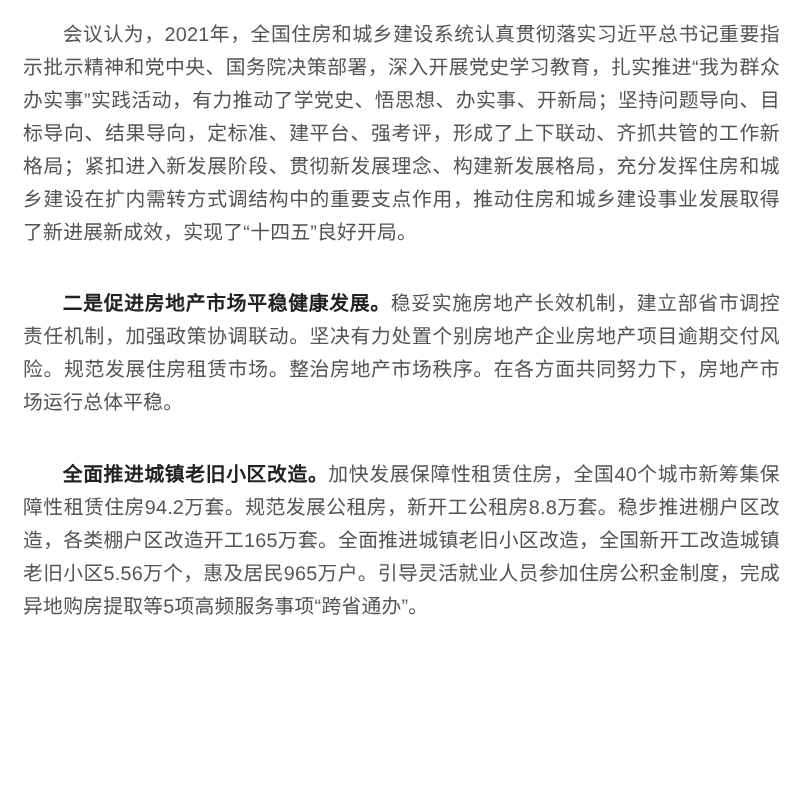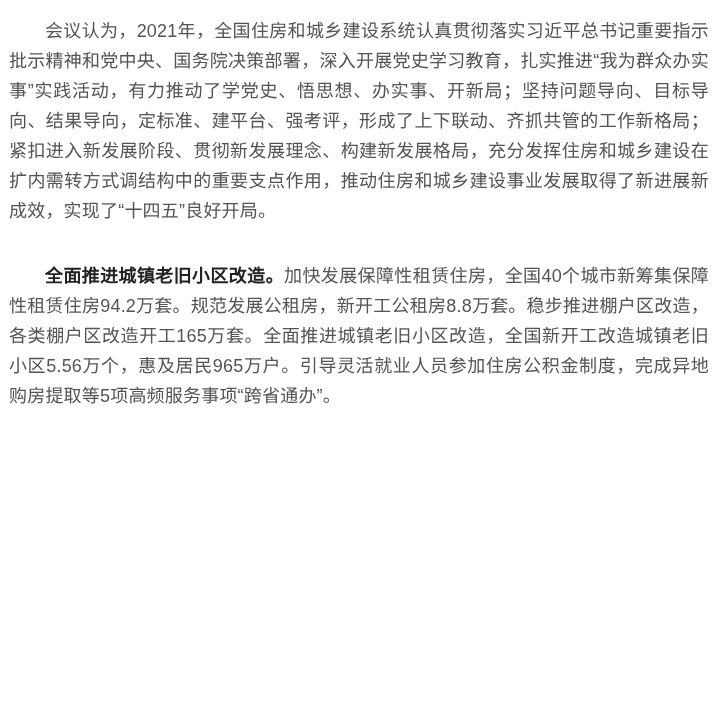--- a/index.html
+++ b/index.html
@@ -23,37 +23,40 @@
     padding: 16px 9px 10px 9px;
     background: var(--bg);
   }
   .article p {
     font-size: 18px;
     line-height: 30px;
     color: var(--text);
     text-align: justify;
     text-indent: 2em;
     letter-spacing: 0.2px;
-    margin: 0 0 35px 0;
+    margin: 0 0 35px 12px;
     word-break: break-all;
   }
   .article p:last-child { margin-bottom: 0; }
   .article p .lead {
     font-weight: bold;
     color: var(--lead);
   }
 </style>
 </head>
 <body>
 
 <main class="article">
 
   <p>
     <span class="lead"></span><span>会议认为，2021年，全国住房和城乡建设系统认真贯彻落实习近平总书记重要指示批示精神和党中央、国务院决策部署，深入开展党史学习教育，扎实推进“我为群众办实事”实践活动，有力推动了学党史、悟思想、办实事、开新局；坚持问题导向、目标导向、结果导向，定标准、建平台、强考评，形成了上下联动、齐抓共管的工作新格局；紧扣进入新发展阶段、贯彻新发展理念、构建新发展格局，充分发挥住房和城乡建设在扩内需转方式调结构中的重要支点作用，推动住房和城乡建设事业发展取得了新进展新成效，实现了“十四五”良好开局。</span>
   </p>
 
 
+  <p>
+    <span class="lead">二是促进房地产市场平稳健康发展。</span><span>稳妥实施房地产长效机制，建立部省市调控责任机制，加强政策协调联动。坚决有力处置个别房地产企业房地产项目逾期交付风险。规范发展住房租赁市场。整治房地产市场秩序。在各方面共同努力下，房地产市场运行总体平稳。</span>
+  </p>
 
   <p>
     <span class="lead">全面推进城镇老旧小区改造。</span><span>加快发展保障性租赁住房，全国40个城市新筹集保障性租赁住房94.2万套。规范发展公租房，新开工公租房8.8万套。稳步推进棚户区改造，各类棚户区改造开工165万套。全面推进城镇老旧小区改造，全国新开工改造城镇老旧小区5.56万个，惠及居民965万户。引导灵活就业人员参加住房公积金制度，完成异地购房提取等5项高频服务事项“跨省通办”。</span>
   </p>
 
 </main>
 
 </body></html>

